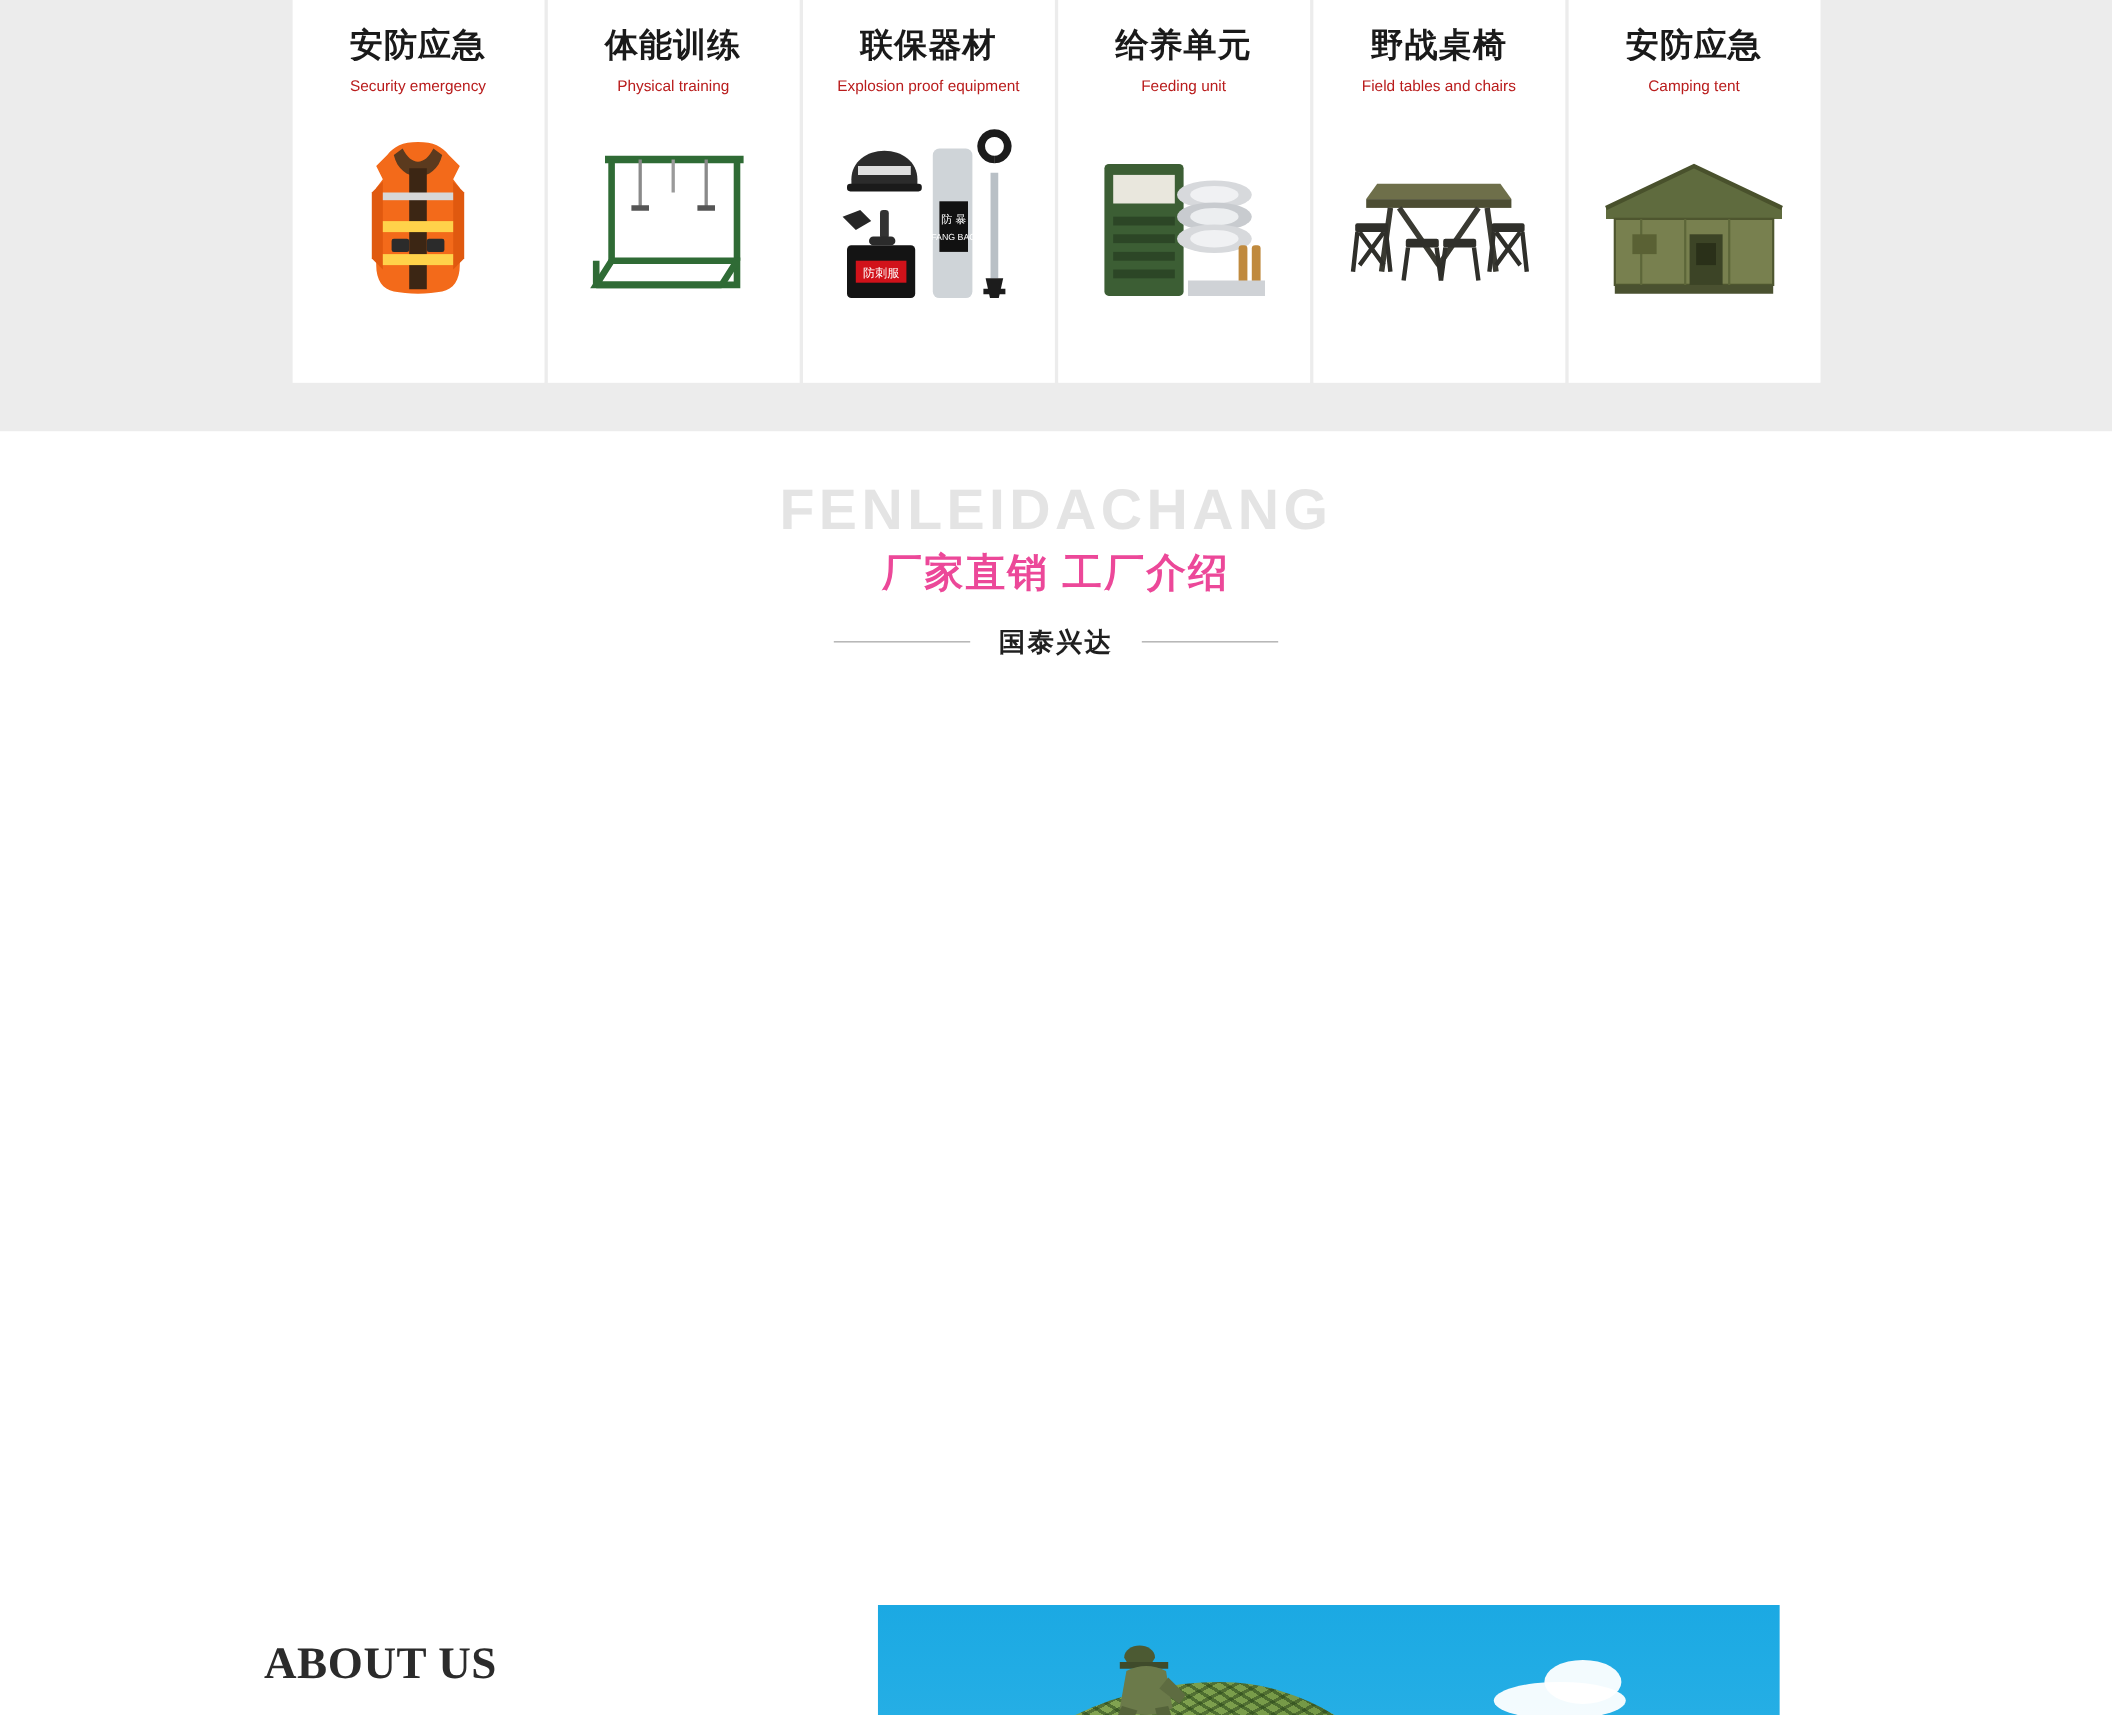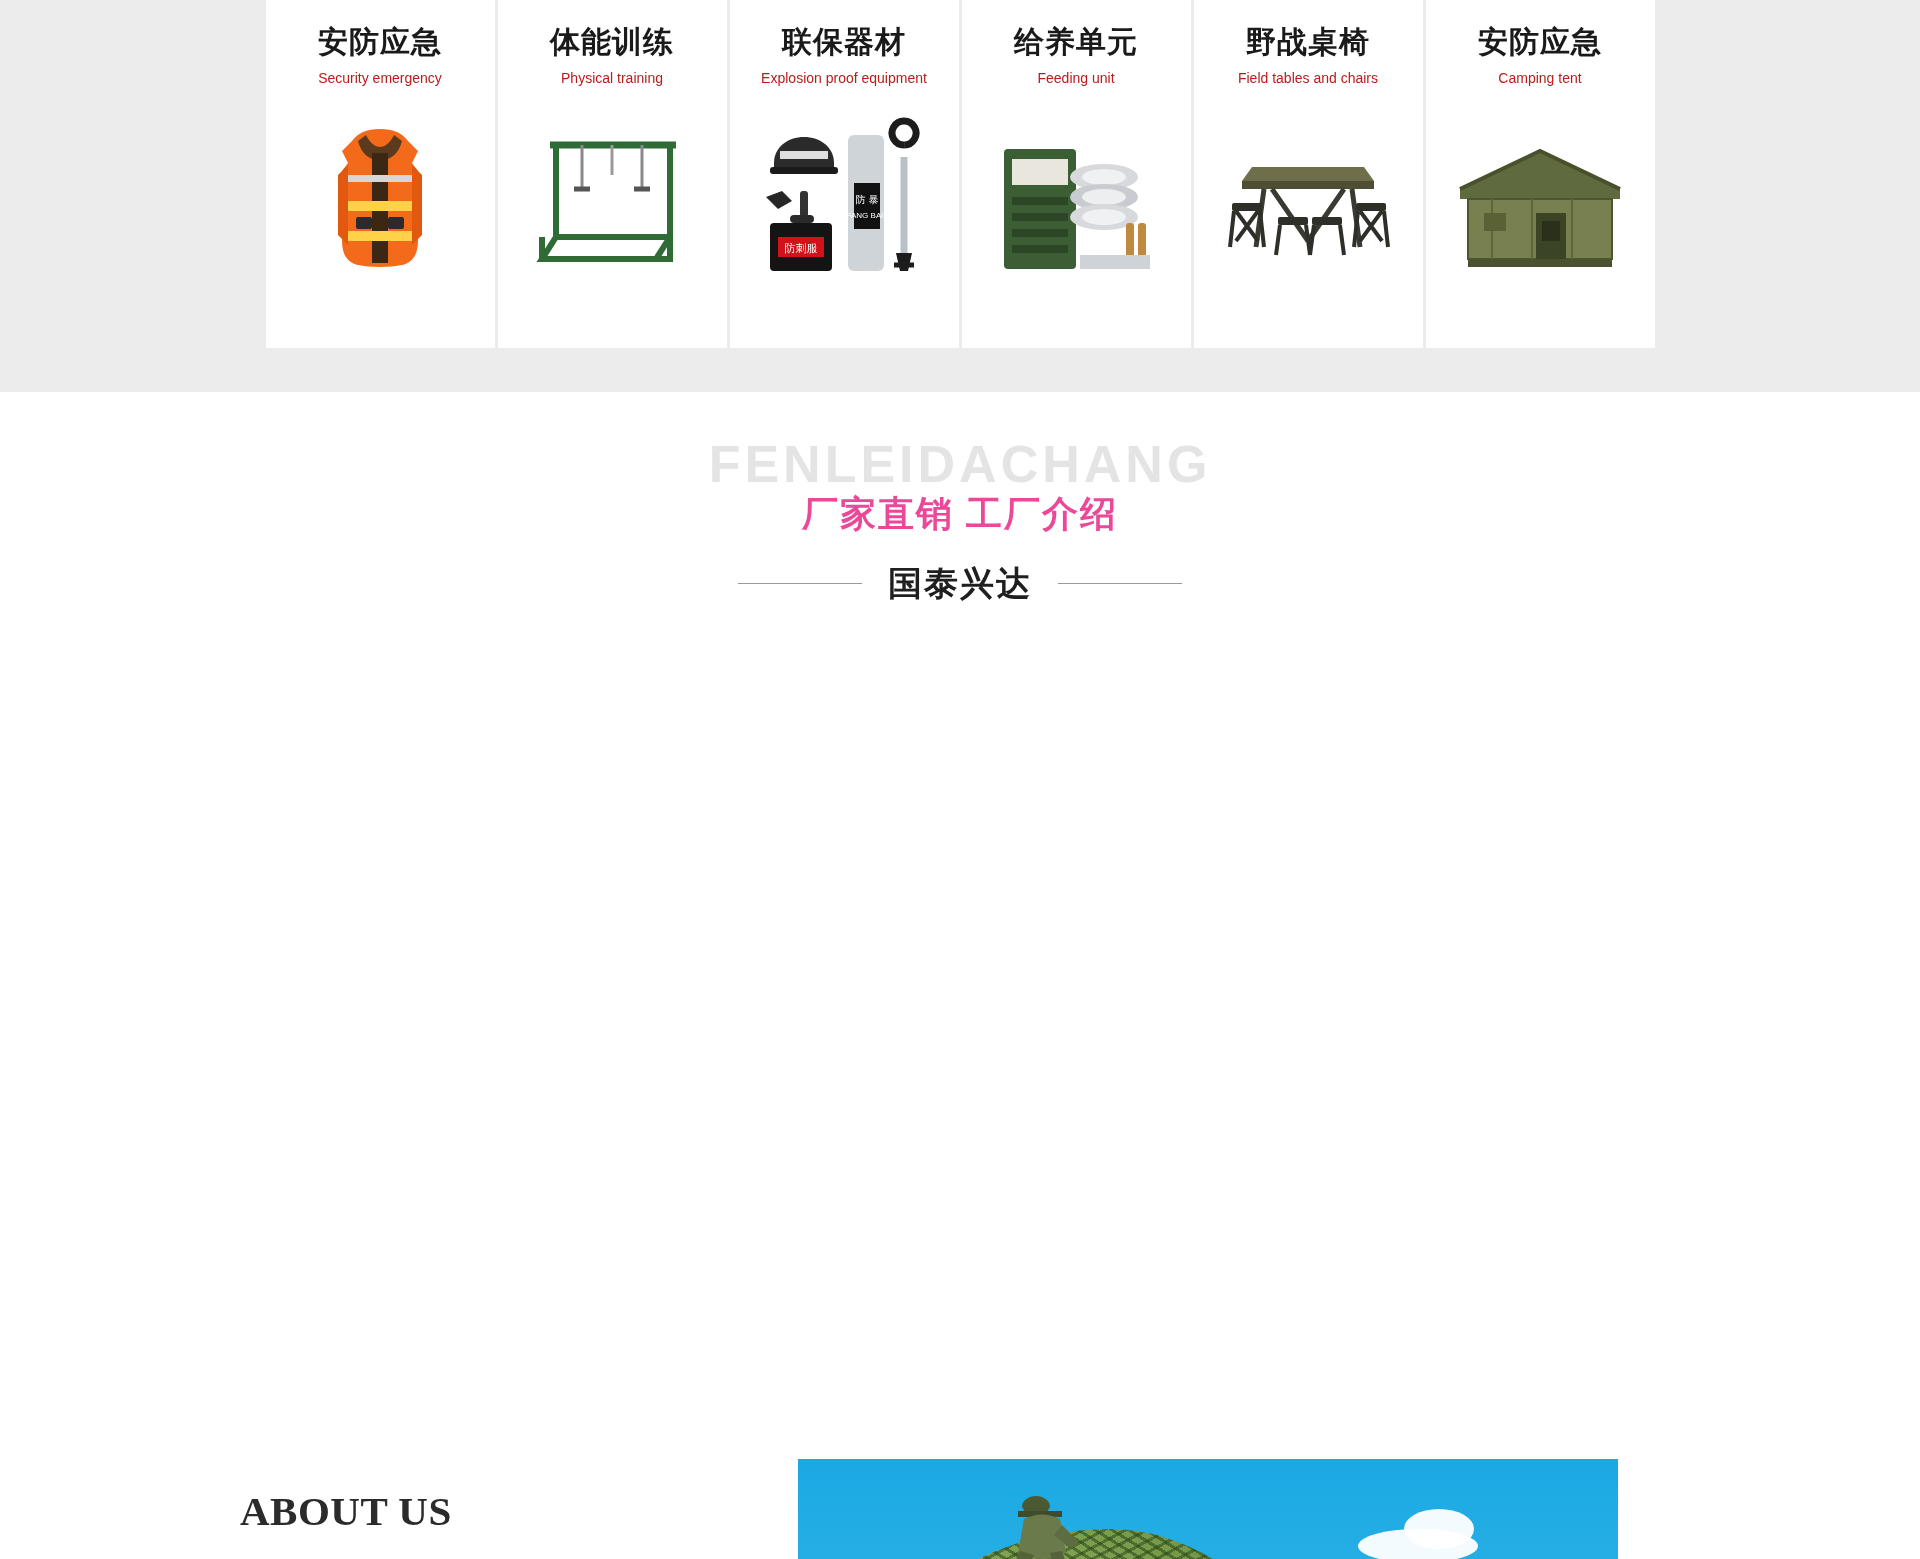--- a/index.html
+++ b/index.html
@@ -91,21 +91,21 @@
   .head-sub-row {
     position: relative;
     z-index: 2;
     display: flex;
     align-items: center;
     gap: 26px;
     margin-top: 22px;
   }
   .head-rule { width: 124px; height: 1px; background: #9a9a9a; }
   .head-sub {
-    font-size: 34px;
+    font-size: 24px;
     font-weight: bold;
     color: #1f1f1f;
     letter-spacing: 2px;
   }
 
   
   .about-wrap {
     position: relative;
     width: 1644px;
     height: 760px;

